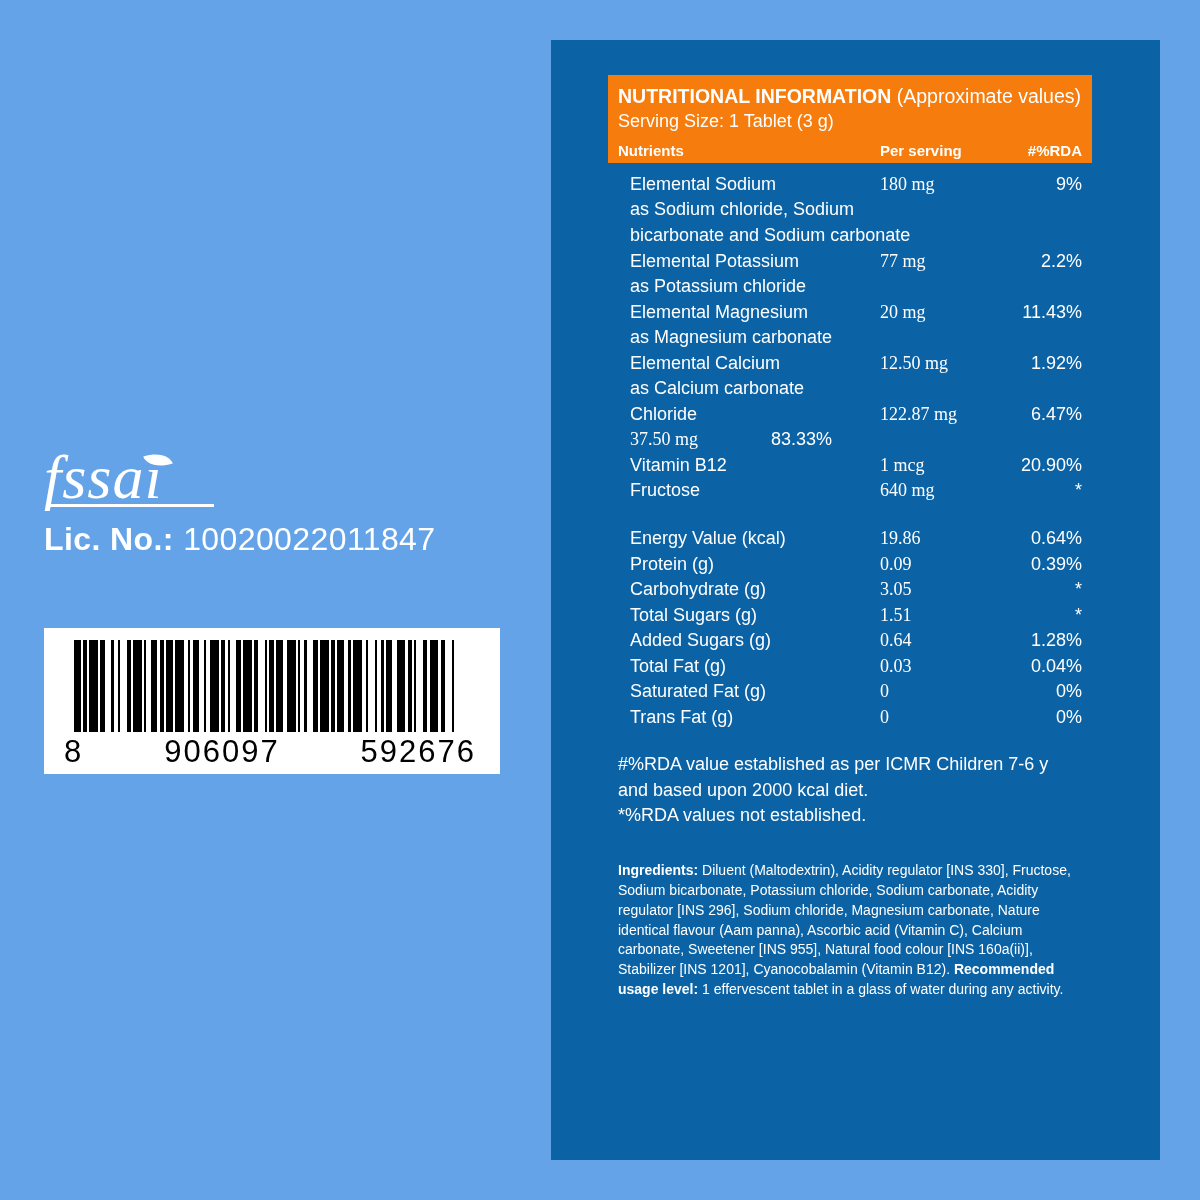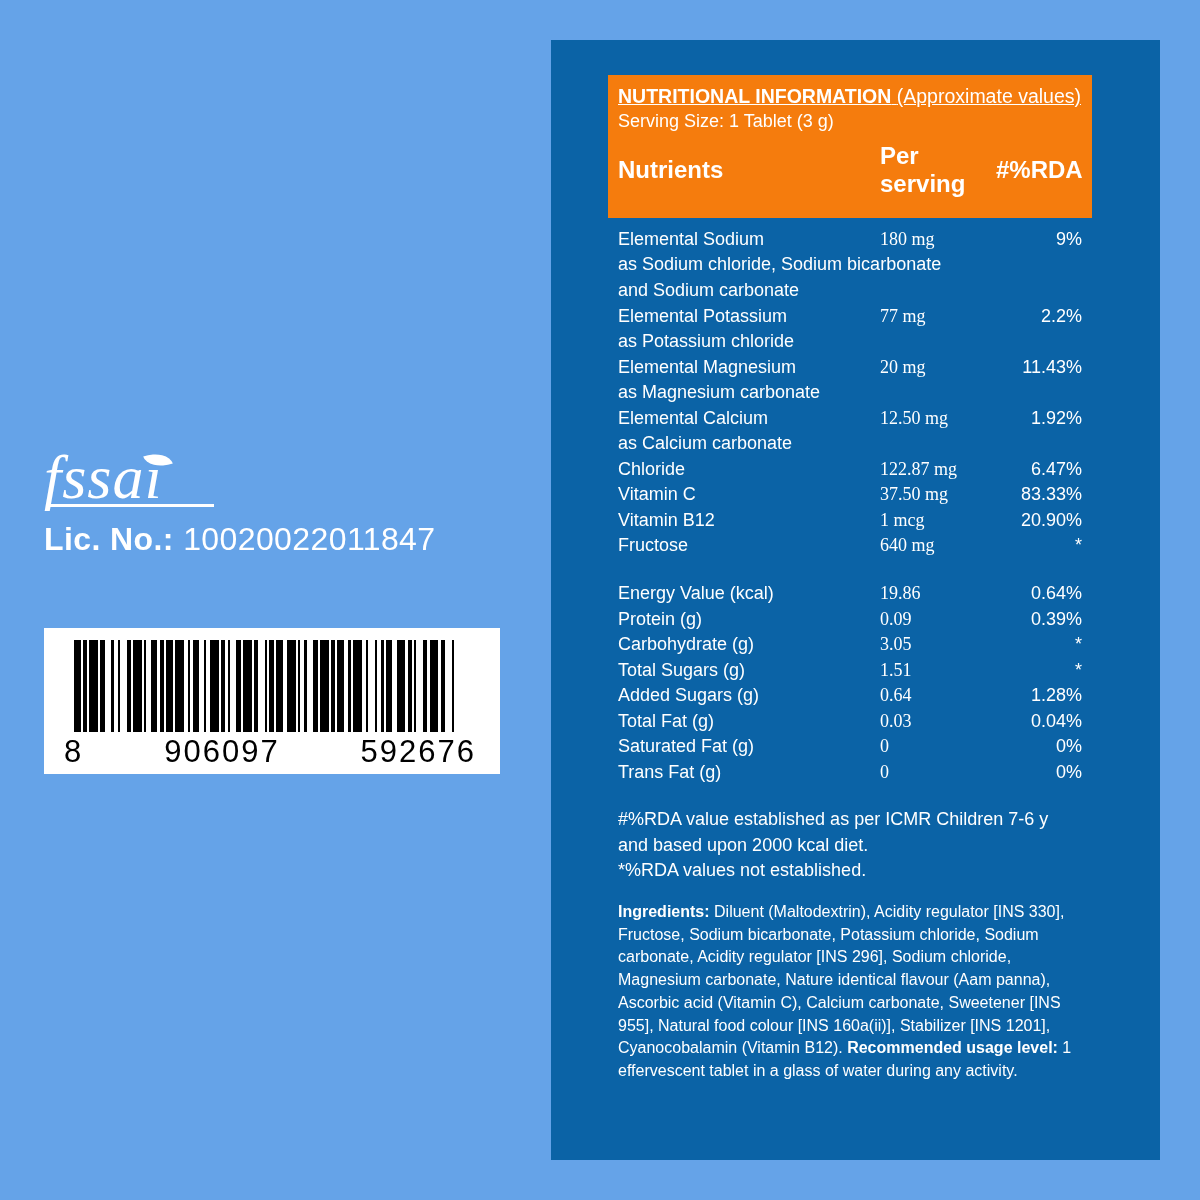--- a/index.html
+++ b/index.html
@@ -122,70 +122,69 @@
   #nut-header {
     background: #f57c0d;
     color: #ffffff;
     padding: 8px 10px 0 10px;
     box-sizing: border-box;
   }
   #nut-title {
     font-size: 19.5px;
     font-weight: bold;
     line-height: 1.35;
-    text-decoration: underline;
   }
   #nut-title .light {
     font-weight: normal;
   }
   .hdr-sub {
     font-size: 18px;
     line-height: 1.42;
   }
   #nut-colrow {
     display: flex;
-    font-size: 24px;
+    font-size: 15px;
     font-weight: bold;
     padding-top: 7px;
-    padding-bottom: 20px;
-    align-items: center;
+    padding-bottom: 4px;
   }
   #nut-colrow .c-name { flex: 1 1 auto; }
   #nut-colrow .c-serv { width: 116px; }
   #nut-colrow .c-rda  { width: 86px; text-align: right; }
 
   
   #nut-body {
     padding: 9px 10px 0 10px;
     box-sizing: border-box;
     color: #ffffff;
   }
   .nrow {
     display: flex;
     font-size: 18px;
     line-height: 1.42;
+    margin-left: 12px;
   }
   .nrow .c-name { flex: 1 1 auto; padding-right: 6px; }
   .nrow .c-serv { width: 116px; font-family: Liberation Serif, serif; }
   .nrow .c-rda  { width: 86px; text-align: right; }
   .spacer { height: 22px; }
 
   #footnotes {
     color: #ffffff;
     font-size: 18px;
     line-height: 1.42;
     padding: 0 10px;
     margin-top: 22px;
   }
   #ingredients {
     color: #ffffff;
-    font-size: 16px;
+    font-size: 14px;
     line-height: 1.42;
     padding: 0 10px;
-    margin-top: 17px;
+    margin-top: 32px;
   }
   #ingredients b { font-weight: bold; }
 </style>
 </head>
 <body>
 
 <div id="left-panel">
 
   <div id="fssai-block">
     <div id="fssai-logo">
@@ -359,21 +358,20 @@
             <div class="c-name">as Calcium carbonate</div>
             <div class="c-serv"></div>
             <div class="c-rda"></div>
           </div>
           <div class="nrow">
             <div class="c-name">Chloride</div>
             <div class="c-serv">122.87 mg</div>
             <div class="c-rda">6.47%</div>
           </div>
           <div class="nrow">
-            <div class="c-name">Vitamin C</div>
             <div class="c-serv">37.50 mg</div>
             <div class="c-rda">83.33%</div>
           </div>
           <div class="nrow">
             <div class="c-name">Vitamin B12</div>
             <div class="c-serv">1 mcg</div>
             <div class="c-rda">20.90%</div>
           </div>
           <div class="nrow">
             <div class="c-name">Fructose</div>

